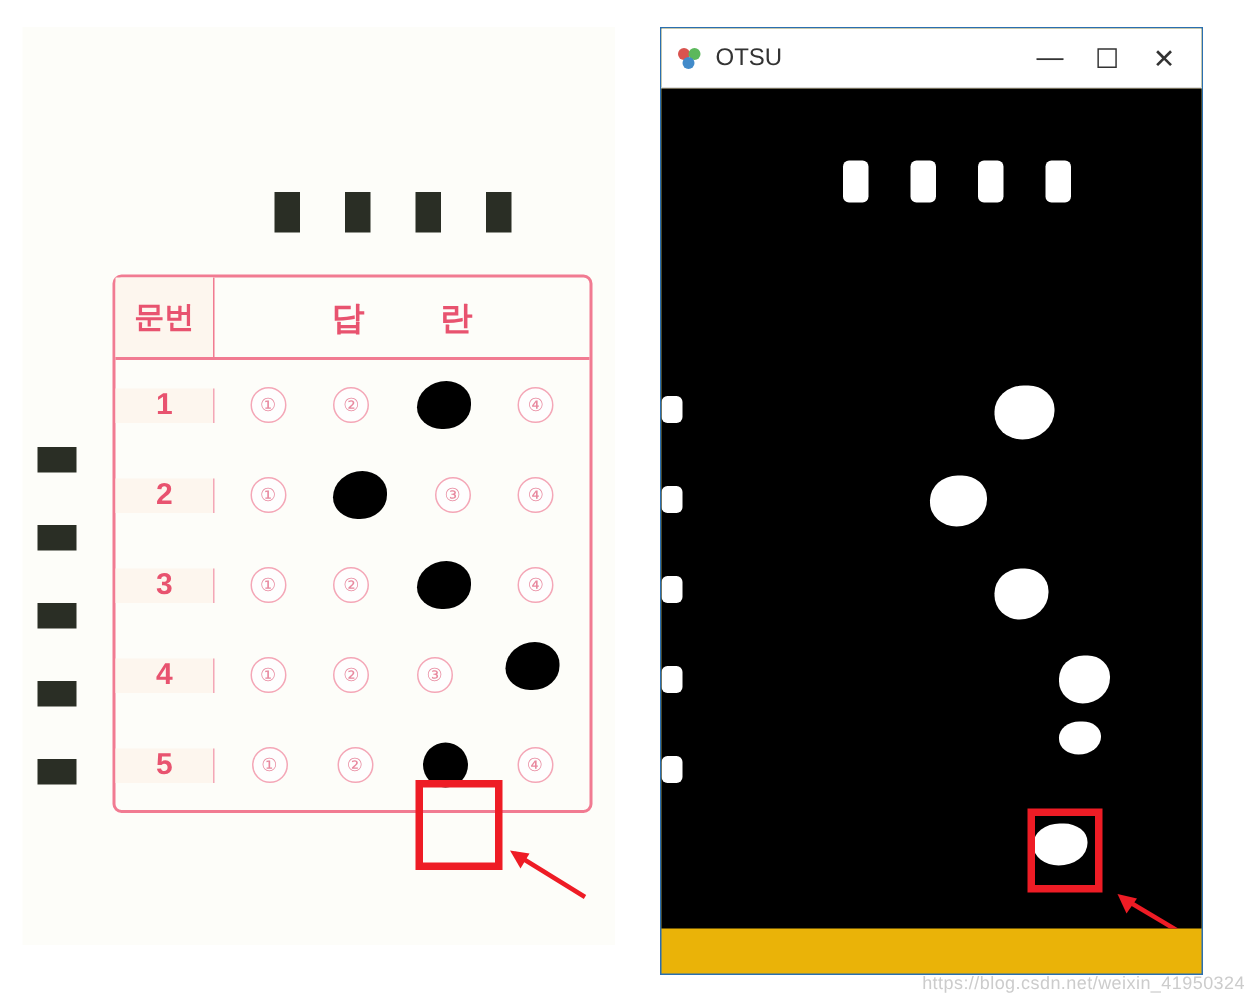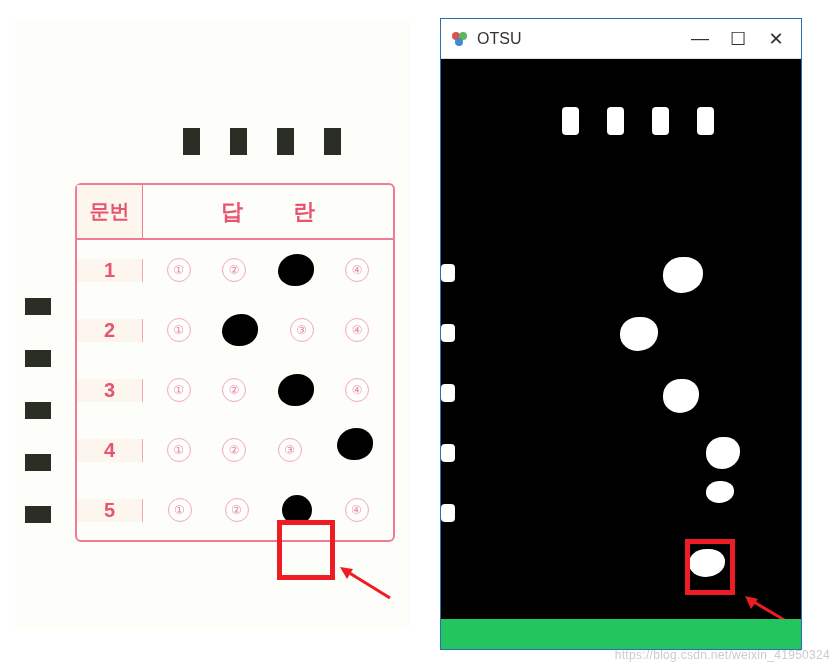--- a/index.html
+++ b/index.html
@@ -23,21 +23,21 @@
     .rownum { width: 66px; display:flex; align-items:center; justify-content:center; color:#e8536f; font-size: 20px; font-weight:bold; background:#fdf6ee; border-right: 1px solid #f4a7b7; }
     .bubbles { flex:1; display:flex; align-items:center; justify-content:space-around; padding: 0 8px; position:relative; }
     .bubble { width: 24px; height: 24px; border: 1px solid #f4a7b7; border-radius: 50%; display:flex; align-items:center; justify-content:center; font-size:12px; color:#e8899f; background:#fefefe; }
     .blob { width: 36px; height: 32px; background:#000; border-radius: 60% 50% 55% 50%; }
     .blob4 { width: 30px; height: 30px; background:#000; border-radius: 50%; }
     
     .highlight-box { position: absolute; border: 5px solid #ee1c25; width: 58px; height: 60px; top: 502px; left: 262px; z-index: 10; }
     .arrow-left { position: absolute; top: 545px; left: 320px; width: 60px; height: 40px; z-index:10; }
     
     
-    .window { width: 362px; border: 1px solid #2a6fb0; background: #22c55e; position: relative; }
+    .window { width: 362px; border: 1px solid #2a6fb0; background: #eab308; position: relative; }
     .titlebar { height: 40px; display:flex; align-items:center; padding: 0 10px; border-bottom: 1px solid #ddd; background:#fff; }
     .app-icon { width: 18px; height: 18px; margin-right: 8px; display:flex; align-items:center; justify-content:center; }
     .title { font-size: 16px; color:#333; flex:1; }
     .win-controls { display:flex; gap: 20px; align-items:center; font-size:18px; color:#333; padding-right:6px; }
     .win-btn { cursor: default; width: 18px; text-align:center; }
     
     .otsu-canvas { width: 360px; height: 560px; background:#000; position:relative; overflow:hidden; }
     .white-mark { position:absolute; background:#fff; border-radius: 4px; }
     .white-blob { position:absolute; background:#fff; border-radius: 50% 45% 55% 48%; }
     

